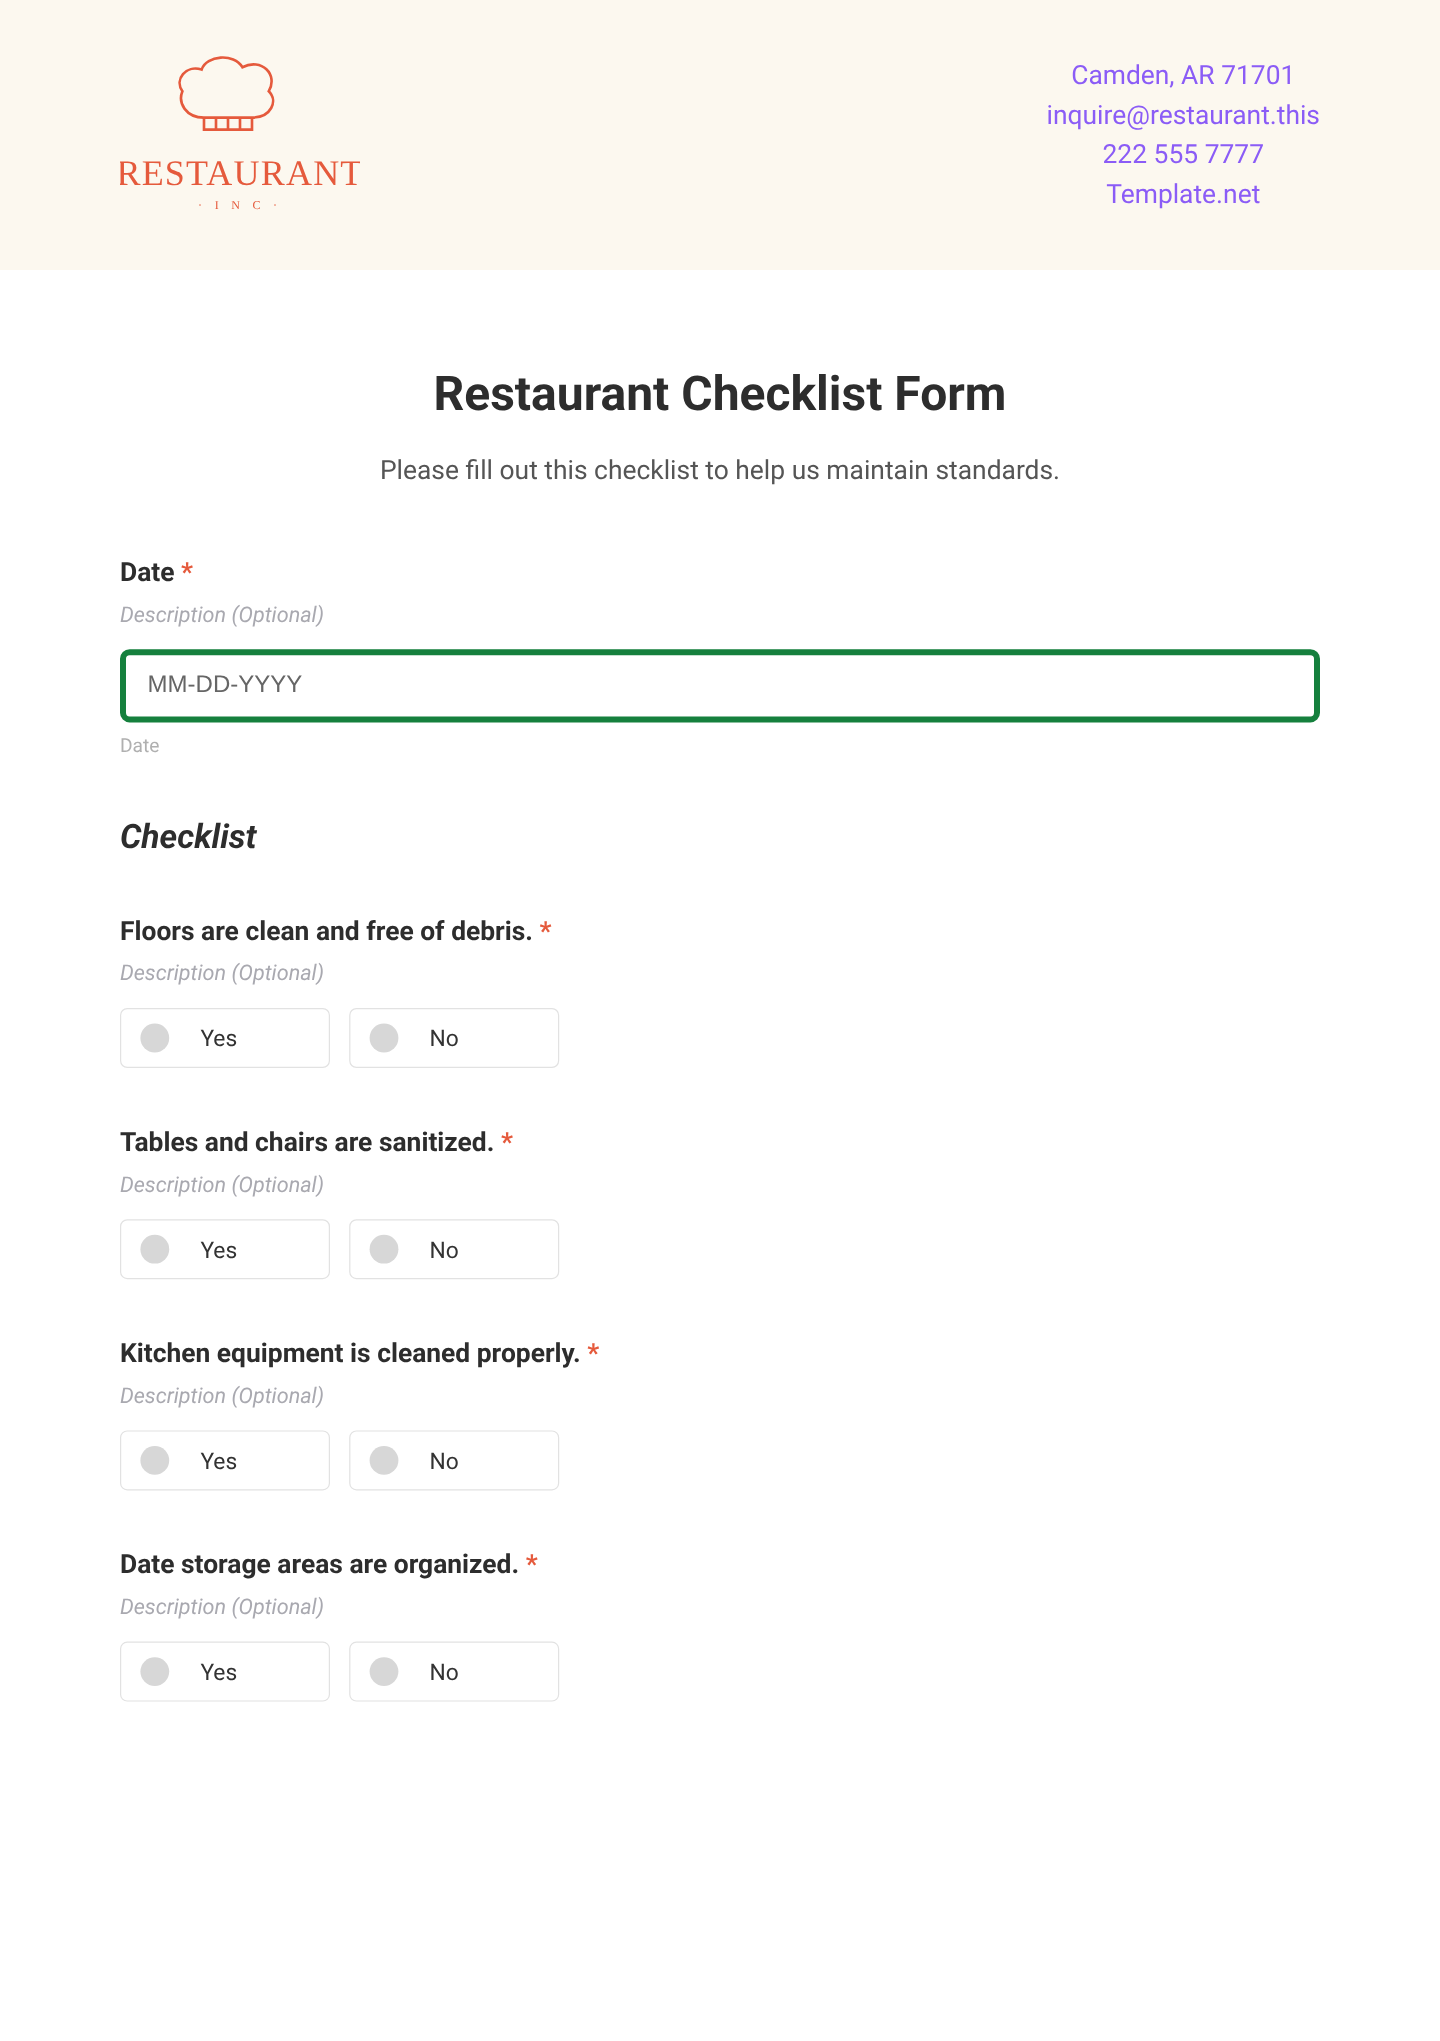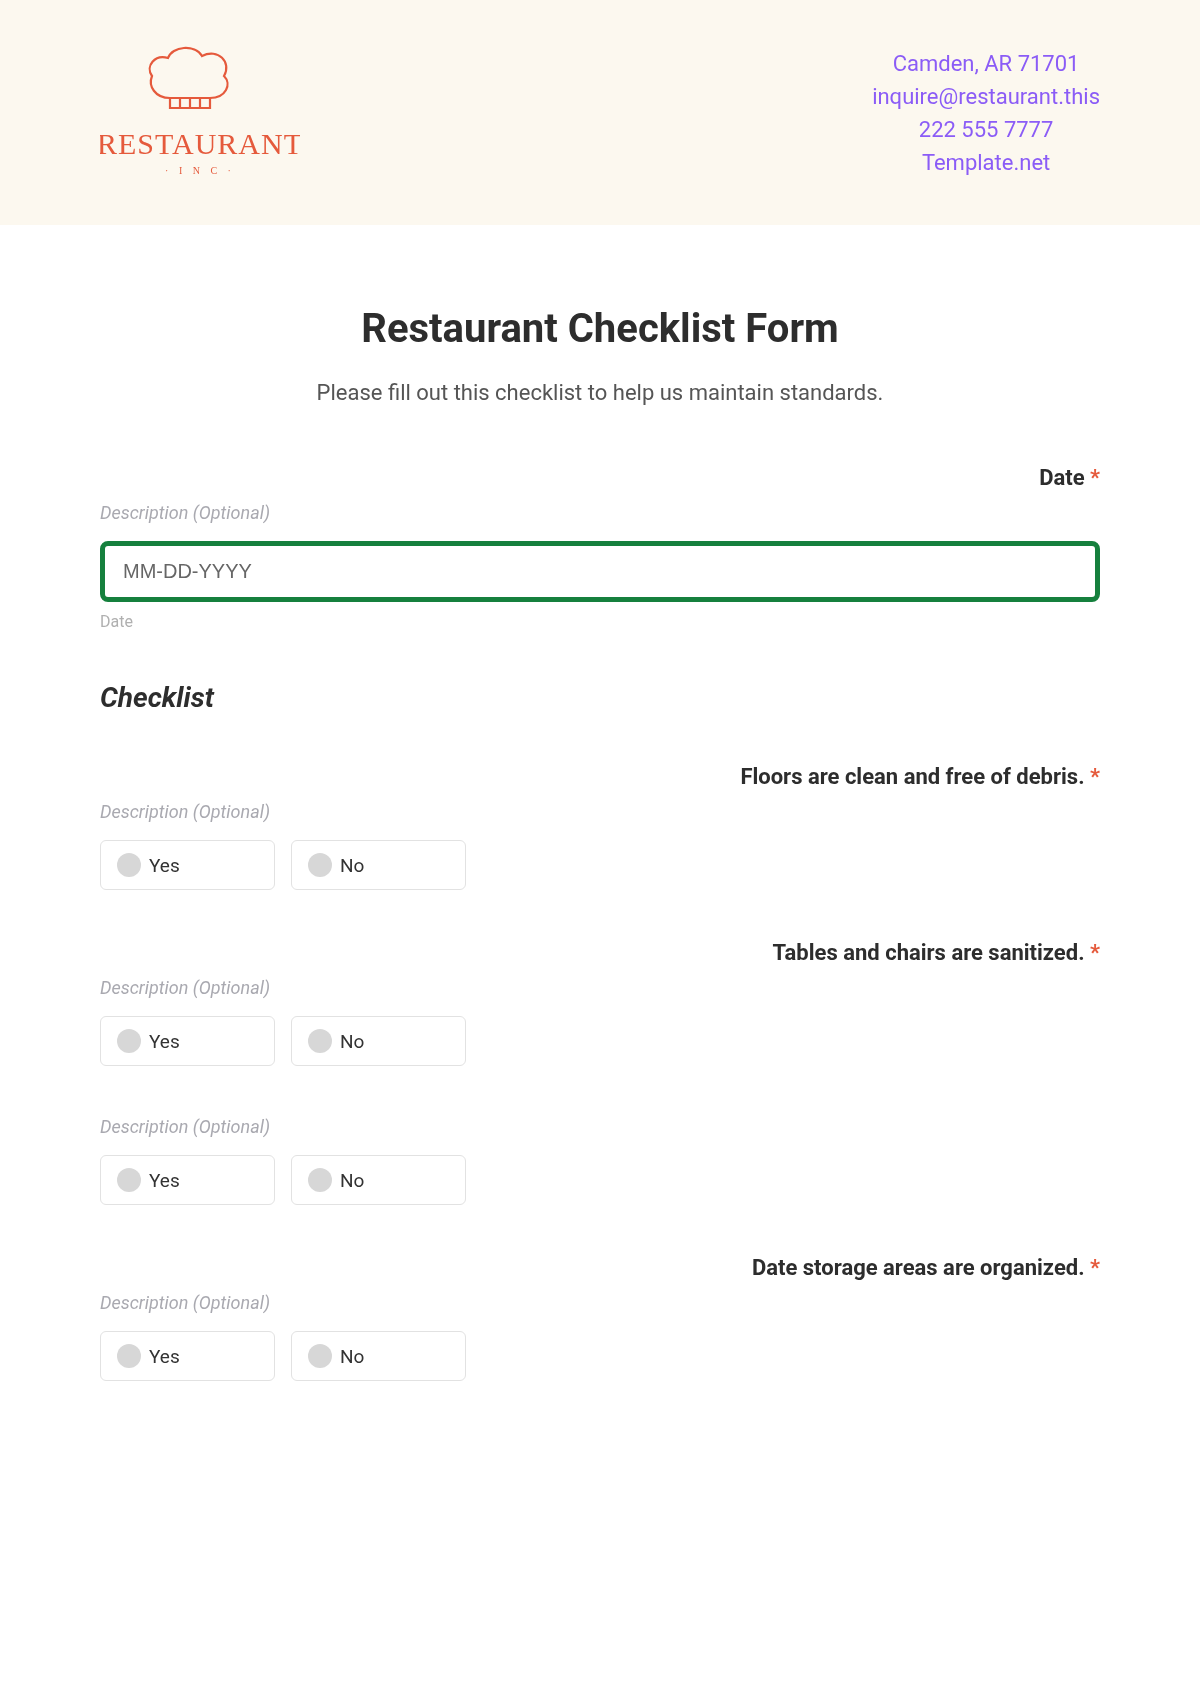--- a/index.html
+++ b/index.html
@@ -42,21 +42,20 @@
     font-size: 22px;
     color: #555;
     margin-bottom: 60px;
   }
   .field-block { margin-bottom: 50px; }
   .field-label {
     font-size: 22px;
     font-weight: 700;
     color: #2d2d2d;
     margin-bottom: 12px;
-    text-align: right;
   }
   .req { color: #e55a3c; }
   .field-desc {
     color: #a9a9b0;
     font-style: italic;
     font-size: 18px;
     margin-bottom: 18px;
   }
   .text-input {
     width: 100%;
@@ -80,21 +79,21 @@
     font-style: italic;
   }
   .radio-row { display: flex; gap: 16px; }
   .radio-card {
     width: 175px;
     border: 1px solid #e2e2e2;
     border-radius: 6px;
     padding: 12px 16px;
     display: flex;
     align-items: center;
-    gap: 8px;
+    gap: 26px;
     cursor: pointer;
     font-size: 19px;
     color: #333;
   }
   .radio-circle {
     width: 24px;
     height: 24px;
     border-radius: 50%;
     background: #d7d7d7;
     flex-shrink: 0;
@@ -174,20 +173,24 @@
         <span>Yes</span>
       </label>
       <label class="radio-card">
         <span class="radio-circle"></span>
         <span>No</span>
       </label>
     </div>
   </div>
 
   <div class="field-block">
+    <div class="field-label">
+      <span>Kitchen equipment is cleaned properly.</span>
+      <span class="req">*</span>
+    </div>
     <div class="field-desc">Description (Optional)</div>
     <div class="radio-row">
       <label class="radio-card">
         <span class="radio-circle"></span>
         <span>Yes</span>
       </label>
       <label class="radio-card">
         <span class="radio-circle"></span>
         <span>No</span>
       </label>

